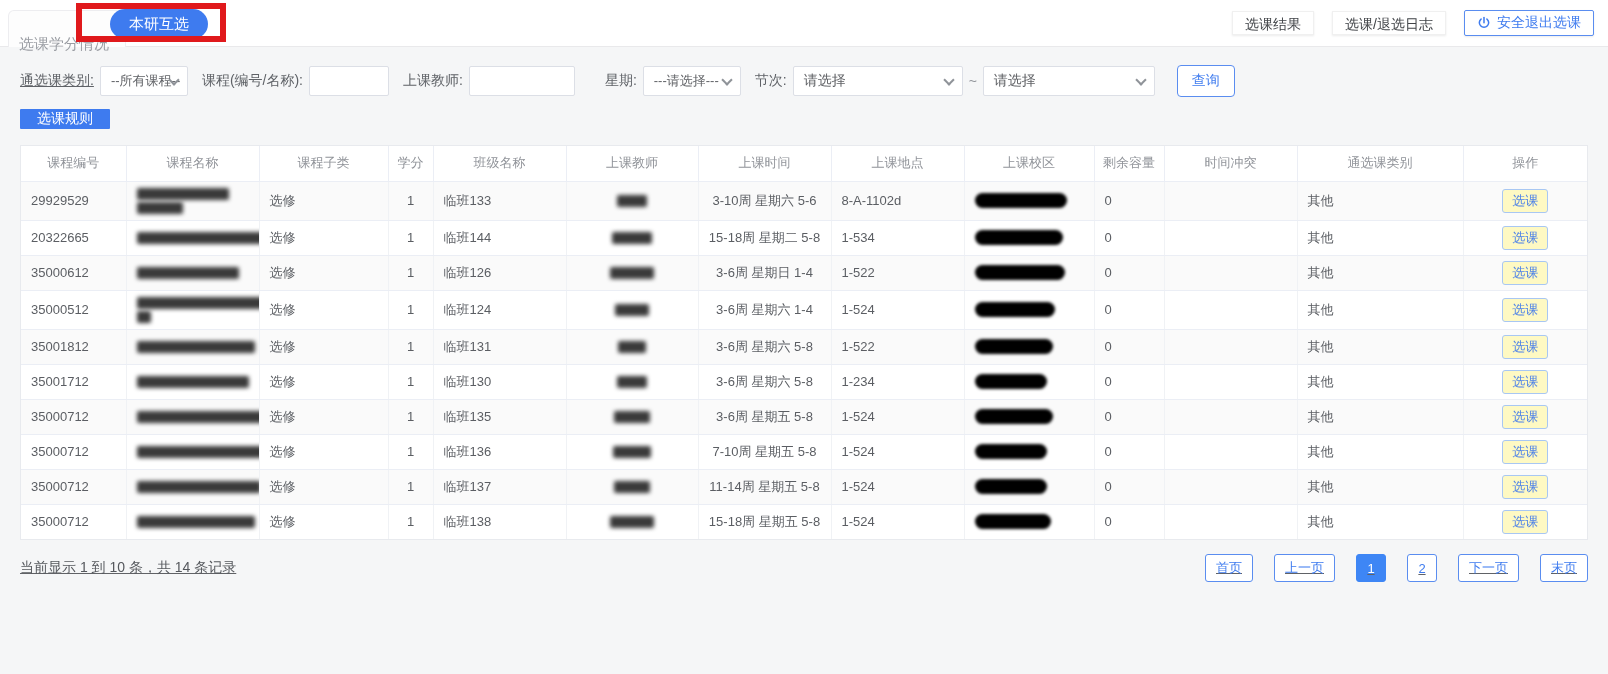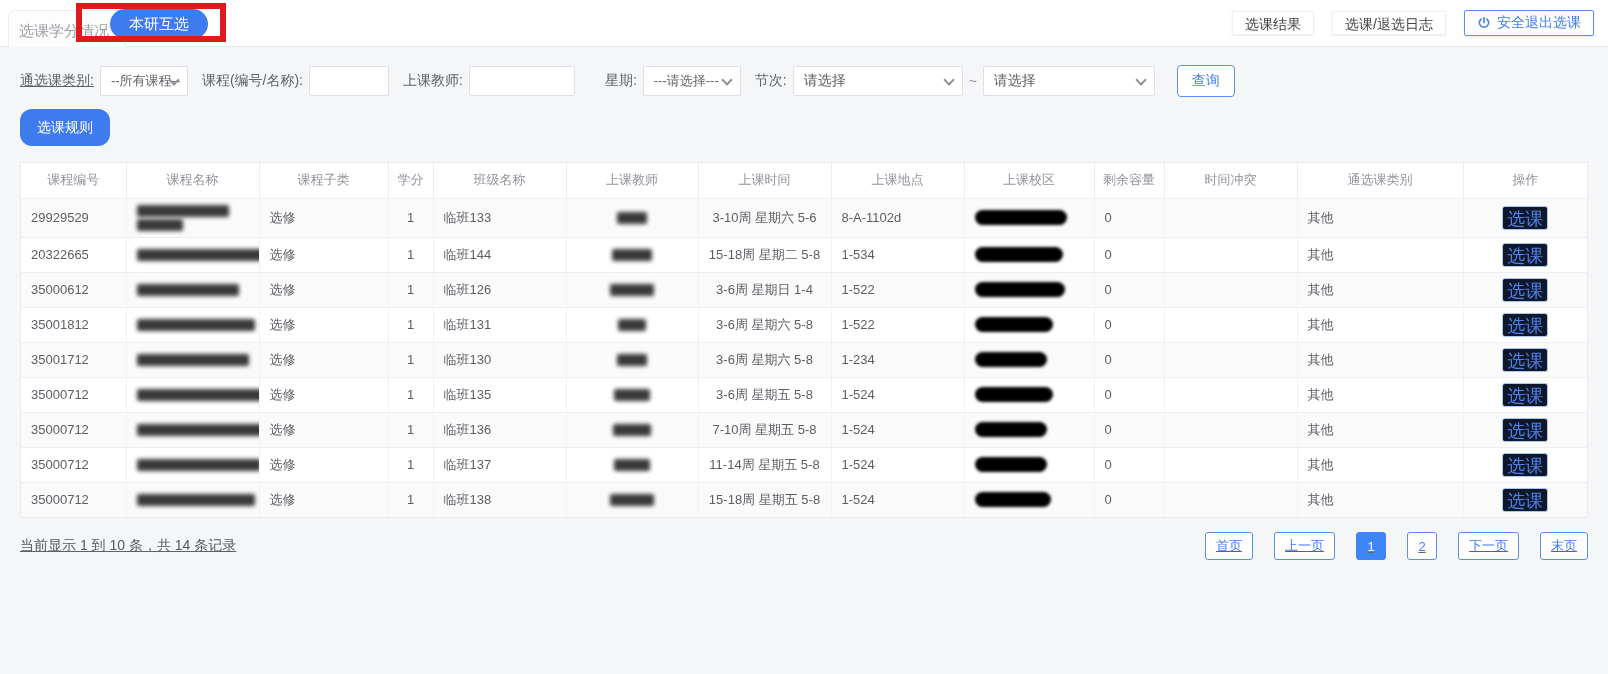--- a/index.html
+++ b/index.html
@@ -2,21 +2,21 @@
 <html><head>
 <meta charset="utf-8">
 <style>
   * { margin:0; padding:0; box-sizing:border-box; }
   html,body { width:1608px; height:674px; overflow:hidden;
     font-family:"Liberation Sans","DejaVu Sans",sans-serif;
     background:#f5f6f7; color:#606266; }
 
   
   .topbar { position:relative; height:47px; background:#fff; border-bottom:1px solid #e9e9eb; }
-  .tab-credit { position:absolute; left:8px; top:10px; height:37px; padding:11px 16px 0 10px;
+  .tab-credit { position:absolute; left:8px; top:10px; height:37px; padding:24px 16px 0 10px;
     background:#fdfdfd; border:1px solid #ededf0; border-bottom:none; border-radius:6px 6px 0 0;
     color:#9a9da3; font-size:15px; white-space:nowrap; }
   .pill-tab { position:absolute; left:110px; top:9px; height:30px; padding:0 19px;
     background:#3e7bef; color:#fff; border:none; border-radius:15px; font-size:15px; cursor:pointer;
     font-family:inherit; }
   .red-annotation { position:absolute; left:76px; top:3px; width:150px; height:39px;
     border:6px solid #e0191c; pointer-events:none; }
   .topbar-right { position:absolute; right:14px; top:10px; display:flex; align-items:center; gap:18px; }
   .tb-btn { height:24px; padding:4px 12px; background:#fff; border:1px solid #f0f0f0;
     box-shadow:0 1px 2px rgba(0,0,0,.08); font-size:14px; color:#404347; cursor:pointer;
@@ -37,40 +37,40 @@
   .txt-input { height:30px; width:80px; background:#fff; border:1px solid #dcdfe6; border-radius:2px;
     padding:0 8px; font-size:14px; font-family:inherit; color:#606266; }
   .cbx-group { display:flex; align-items:center; gap:6px; margin-left:14px; cursor:pointer; }
   .cbx { width:15px; height:15px; border:1px solid #dcdfe6; border-radius:2px; background:#fff;
     position:relative; }
   .cbx.checked { background:#3e86f5; border-color:#3e86f5; }
   .cbx.checked::after { content:""; position:absolute; left:3px; top:4px; width:7px; height:3px;
     border-left:2px solid #fff; border-bottom:2px solid #fff; transform:rotate(-45deg); }
   .query-btn { margin-left:16px; width:58px; height:32px; background:#fff; border:1px solid #5a8df0;
     border-radius:4px; color:#3e7bef; font-size:14px; cursor:pointer; font-family:inherit; }
-  .rules-btn { margin:12px 0 0 20px; height:37px; padding:0 17px; background:#3e7bef; border:none;
-    border-radius:12px; color:#fff; font-size:14px; cursor:pointer; font-family:inherit; }
+  .rules-btn { margin:12px 0 0 20px; height:20px; padding:0 17px; background:#3e7bef; border:none;
+    border-radius:1px; color:#fff; font-size:14px; cursor:pointer; font-family:inherit; }
 
   
   .table-wrap { margin:16px 20px 0 20px; background:#fff; border:1px solid #e8eaee; }
   table { width:100%; border-collapse:collapse; table-layout:fixed; font-size:13px; }
   thead th { height:35px; font-weight:normal; color:#909399; border-bottom:1px solid #ebeef5;
     border-right:1px solid #ebeef5; background:#fff; text-align:center; }
   thead th:last-child { border-right:none; }
   tbody td { height:35px; color:#5b5e63; border-bottom:1px solid #ebeef5; border-right:1px solid #f0f2f5;
     padding:4px 10px; text-align:left; overflow:hidden; }
   tbody td:last-child { border-right:none; text-align:center; }
   tbody tr:nth-child(odd) { background:#fafafa; }
   tbody tr:nth-child(even) { background:#fff; }
   tbody tr:last-child td { border-bottom:none; }
   td.c-center { text-align:center; }
   .smudge { height:12px; background:#3a3a3a; border-radius:2px; filter:blur(2px); margin:2px 0; }
   .campus-blob { height:15px; background:#000; border-radius:8px; filter:blur(1.5px); }
-  .pick-btn { width:46px; height:24px; background:#0f172a; border:1px solid #a8c7f3; border-radius:3px;
-    color:#4d82e8; font-size:18px; cursor:pointer; font-family:inherit; }
+  .pick-btn { width:46px; height:24px; background:#fef9c3; border:1px solid #a8c7f3; border-radius:3px;
+    color:#4d82e8; font-size:13px; cursor:pointer; font-family:inherit; }
 
   
   .footer { display:flex; justify-content:space-between; align-items:center; margin:14px 20px 0 20px;text-decoration:underline; }
   .summary { font-size:14px; color:#55585d; }
   .pagination { display:flex; gap:21px; }
   .page-btn { min-width:30px; height:28px; padding:0 10px; background:#fff; border:1px solid #5a8df0;
     border-radius:3px; color:#3e7bef; font-size:13px; cursor:pointer; font-family:inherit; }
   .page-btn.active { background:#3e86f5; border-color:#3e86f5; color:#fff; }
 </style>
 </head>
@@ -224,20 +224,44 @@
           <td>1-522</td>
           <td>
             <div class="campus-blob" style="width: 90px;"></div>
           </td>
           <td>0</td>
           <td></td>
           <td>其他</td>
           <td><button class="pick-btn">选课</button></td>
         </tr>
         <tr>
+          <td>35000512</td>
+          <td>
+            <div class="smudge" style="width: 168px;"></div>
+            <div class="smudge" style="width: 14px;"></div>
+          </td>
+          <td>选修</td>
+          <td class="c-center">1</td>
+          <td>临班124</td>
+          <td class="c-center">
+            <div style="display: flex; justify-content: center;">
+              <div class="smudge" style="width: 34px;"></div>
+            </div>
+          </td>
+          <td class="c-center">3-6周 星期六 1-4</td>
+          <td>1-524</td>
+          <td>
+            <div class="campus-blob" style="width: 80px;"></div>
+          </td>
+          <td>0</td>
+          <td></td>
+          <td>其他</td>
+          <td><button class="pick-btn">选课</button></td>
+        </tr>
+        <tr>
           <td>35001812</td>
           <td>
             <div class="smudge" style="width: 118px;"></div>
           </td>
           <td>选修</td>
           <td class="c-center">1</td>
           <td>临班131</td>
           <td class="c-center">
             <div style="display: flex; justify-content: center;">
               <div class="smudge" style="width: 28px;"></div>

